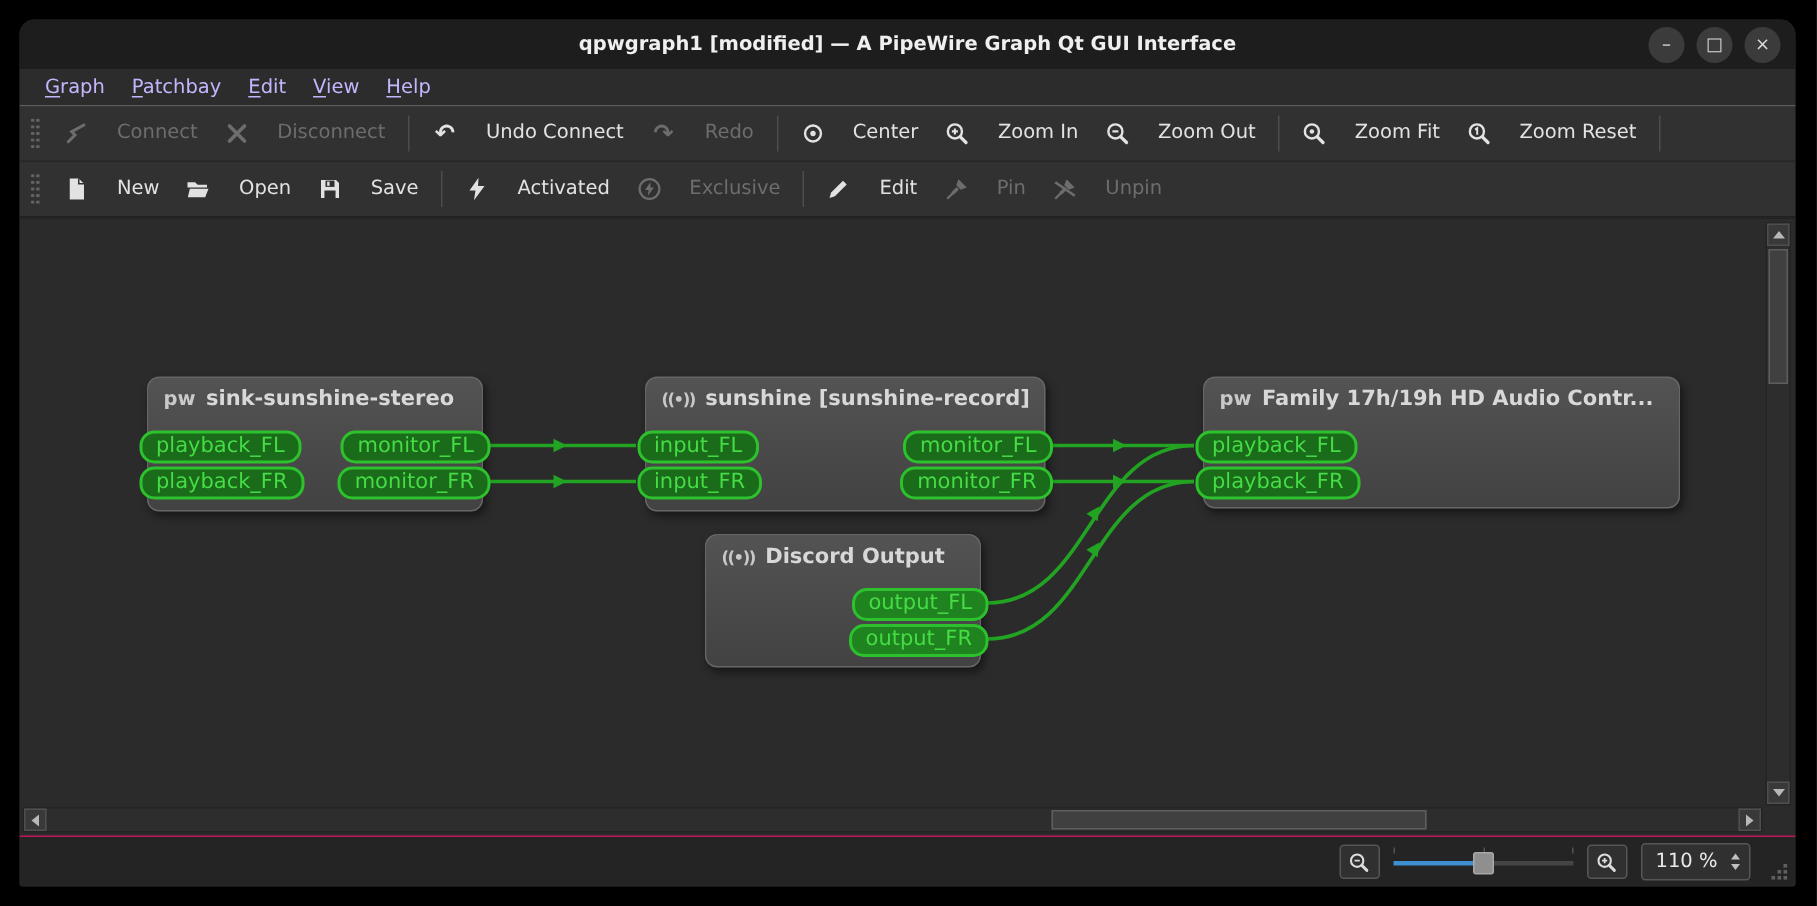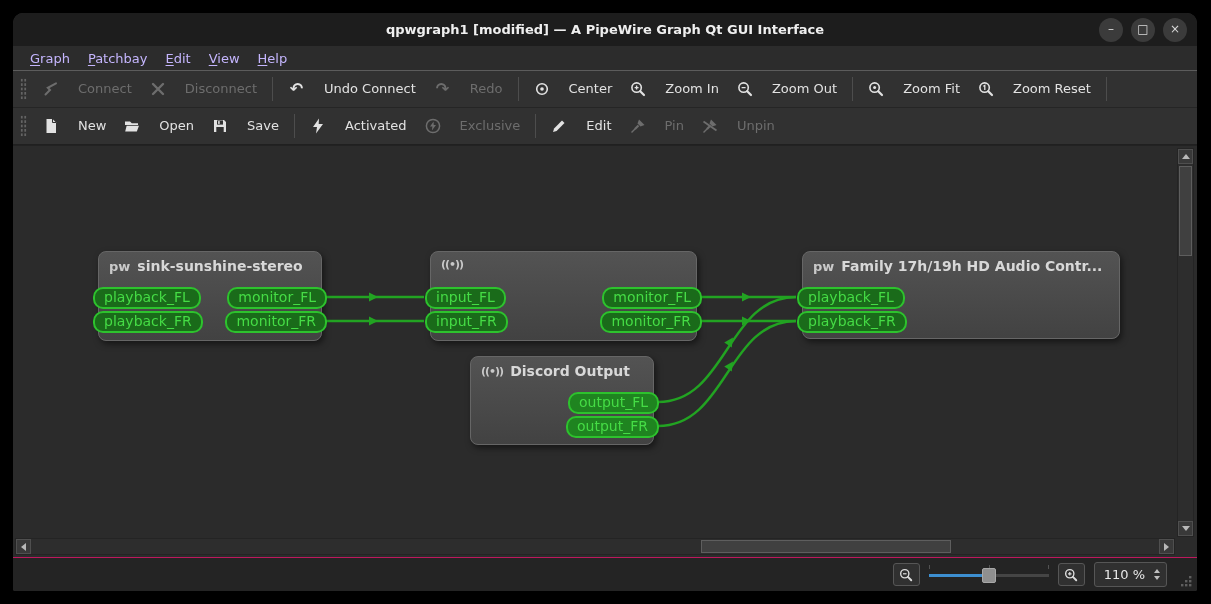--- a/index.html
+++ b/index.html
@@ -300,20 +300,21 @@
       </div>
       <div class="port port-in row1">playback_FL</div>
       <div class="port port-in row2">playback_FR</div>
       <div class="port port-out row1">monitor_FL</div>
       <div class="port port-out row2">monitor_FR</div>
     </div>
 
     <div class="node" style="left:417px;top:105px;width:265px;height:88px">
       <div class="node-title">
         <span class="node-icon media">((•))</span>
+        <span>sunshine [sunshine-record]</span>
       </div>
       <div class="port port-in row1">input_FL</div>
       <div class="port port-in row2">input_FR</div>
       <div class="port port-out row1">monitor_FL</div>
       <div class="port port-out row2">monitor_FR</div>
     </div>
 
     <div class="node" style="left:789px;top:105px;width:316px;height:86px">
       <div class="node-title">
         <span class="node-icon">pw</span>

